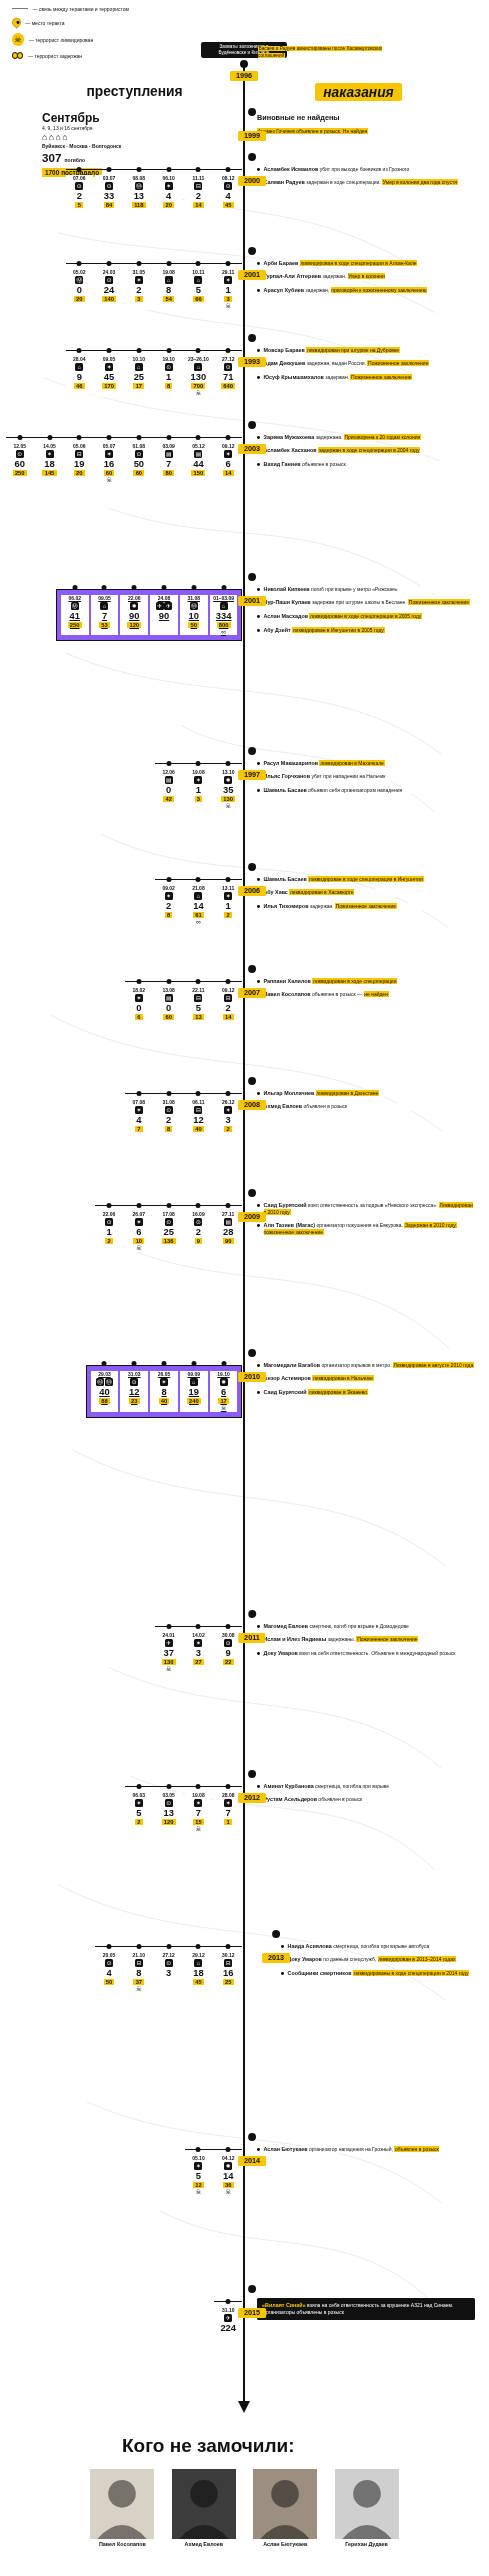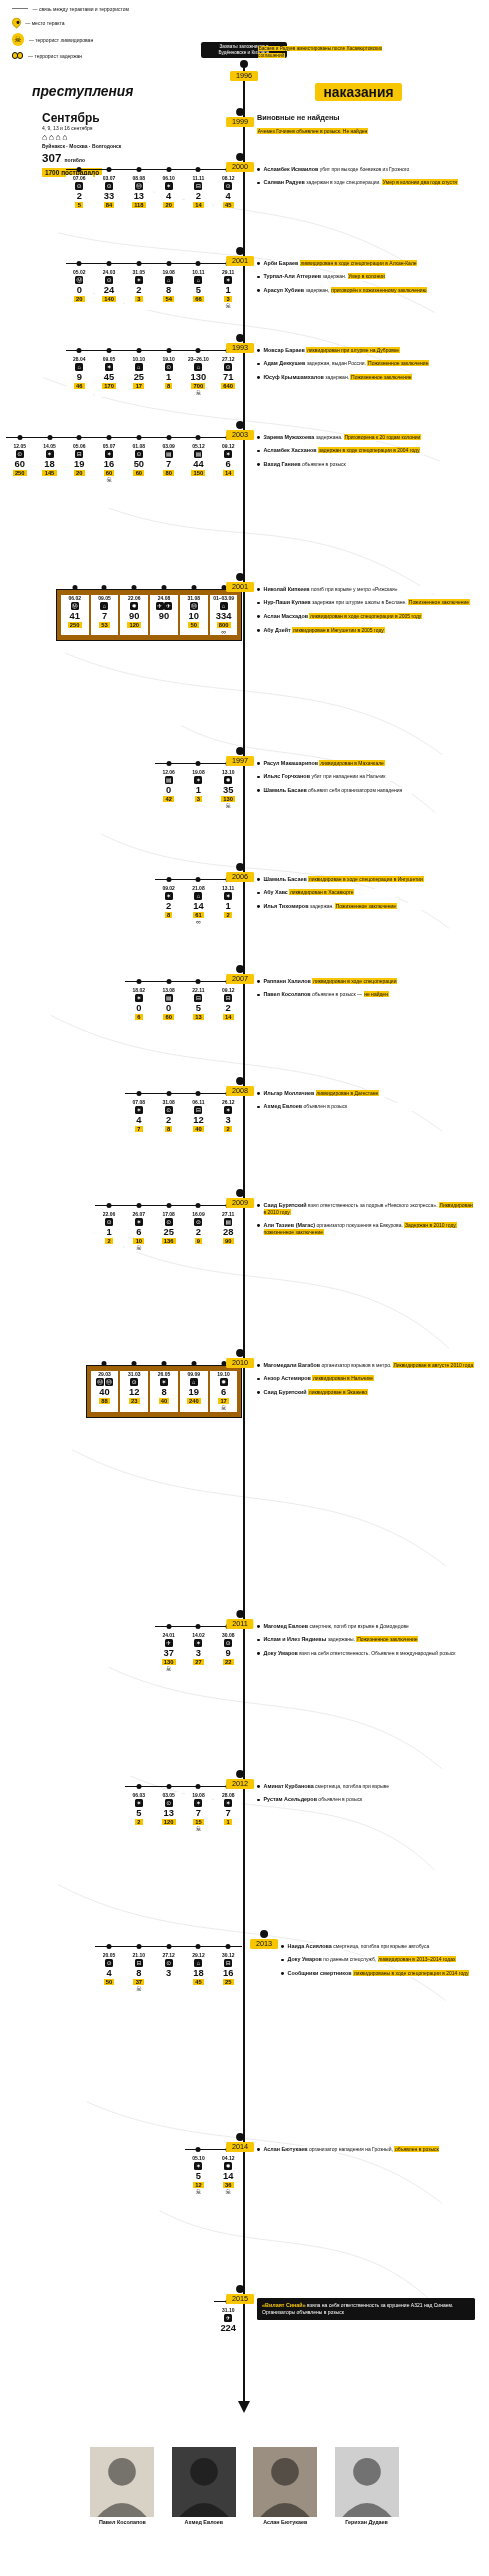--- a/index.html
+++ b/index.html
@@ -23,36 +23,36 @@
   .lg-cuffs i + i { margin-left:-1.5px; }
 
   
   .center-line { position:absolute; left:243px; top:61px; width:2.2px; height:2342px; background:var(--ink); z-index:1; }
   .end-arrow { position:absolute; left:238px; top:2401px; width:0; height:0; border-left:6.5px solid transparent; border-right:6.5px solid transparent; border-top:12.3px solid var(--ink); z-index:2; }
 
   
   .origin { position:absolute; left:244px; top:42px; transform:translateX(-50%); z-index:3; display:flex; flex-direction:column; align-items:center; gap:2.2px; }
   .origin-box { background:var(--ink); color:#fff; font-size:4.7px; text-align:center; padding:2.2px 4.4px; border-radius:2.2px; width:86px; line-height:1.25; }
   .node-dot { width:8px; height:8px; border-radius:50%; background:var(--ink); display:block; }
-  .year-chip { background:var(--y); color:var(--ink); font-weight:normal; font-size:7.3px; padding:0.7px 5.8px; border-radius:1.5px;text-align:center; }
+  .year-chip { background:var(--y); color:var(--ink); font-weight:bold; font-size:7.3px; padding:0.7px 5.8px; border-radius:1.5px;text-align:center; }
   .origin-note { position:absolute; left:258px; top:45px; width:134px; font-size:4.7px; line-height:1.5; z-index:3; }
 
   
   .headers { position:absolute; top:84px; left:0; width:489px; z-index:3; }
-  .hdr-left { position:absolute; left:32px; width:181px; font-size:13.8px; font-weight:bold;font-style:italic; }
+  .hdr-left { position:absolute; left:44px; width:181px; text-align:center; font-size:13.8px; font-weight:bold; }
   .hdr-right { position:absolute; left:268px; width:181px; text-align:center; font-size:13.8px; font-weight:bold; }
-  .hdr-right b { background:var(--y); padding:1.5px 8.7px; border-radius:2.2px; }
+  .hdr-right b { background:var(--y); padding:1.5px 8.7px; border-radius:2.2px;font-style:italic; }
 
   
   #years { position:absolute; top:109px; left:0; width:489px; z-index:2; }
   .year-section { position:relative; }
-  .node-col { position:absolute; left:240px; top:-1.5px; transform:translateX(-50%); display:flex; flex-direction:column; align-items:center; gap:1px; z-index:3; }
+  .node-col { position:absolute; left:252px; top:-1.5px; transform:translateX(-50%); display:flex; flex-direction:column; align-items:center; gap:15px; z-index:3; }
   .events-col { position:absolute; right:247px; top:14.5px; max-width:239px; }
   .event-cards { display:flex; justify-content:flex-end; gap:2.2px; border-top:1.5px solid var(--ink); padding-top:5px; background:transparent; }
-  .event-cards.boxed { border:1.5px solid var(--ink); padding:5px 3.6px 4.4px 3.6px; background:#a16207; }
+  .event-cards.boxed { border:1.5px solid var(--ink); padding:5px 3.6px 4.4px 3.6px; background:#8b5cf6;text-decoration:underline; }
   .event { width:27.6px; display:flex; flex-direction:column; align-items:center; position:relative; background:#fff; }
   .event::before { content:""; position:absolute; top:-8px; left:50%; transform:translateX(-50%); width:5px; height:5px; border-radius:50%; background:var(--ink); }
   .event-cards.boxed .event::before { top:-9.4px; }
   .event-date { font-size:5px; font-weight:bold; white-space:nowrap; }
   .event-icons { display:flex; gap:0.7px; margin:1.5px 0 0.7px; }
   .icon-sq { width:8px; height:8px; background:var(--ink); color:#fff; font-size:5.8px; line-height:8px; text-align:center; border-radius:1.5px; display:inline-block; }
   .event-killed { font-size:9.4px; font-weight:bold; line-height:1.1; }
   .event-injured { font-size:5.8px; font-weight:bold; background:var(--y); padding:0 2.2px; margin-top:0.7px; }
   .event-fate { font-size:6.5px; margin-top:0.7px; }
   .notes-col { position:absolute; left:257px; top:11.6px; width:218px; display:flex; flex-direction:column; gap:6.5px; }
@@ -1293,20 +1293,21 @@
   <div class="note black">
     <b class="note-name">«Вилаят Синай»</b>
     <span class="note-text"> взяла на себя ответственность за крушение A321 над Синаем. Организаторы объявлены в розыск</span>
     
   </div>
 </div>
   </section>
 </div>
 
   <div class="survivors">
+    <div class="survivors-title">Кого не замочили:</div>
     <div class="people" id="people">
   <div class="person">
     <div class="photo" style="background: rgb(216, 209, 198);">
       <svg viewBox="0 0 44 48">
         <circle cx="22" cy="17" r="9.5" fill="rgba(0,0,0,0.45)"></circle>
         <path d="M5 48 Q22 29 39 48 Z" fill="rgba(0,0,0,0.45)"></path>
       </svg>
     </div>
     <div class="person-name">Павел Косолапов</div>
   </div>

